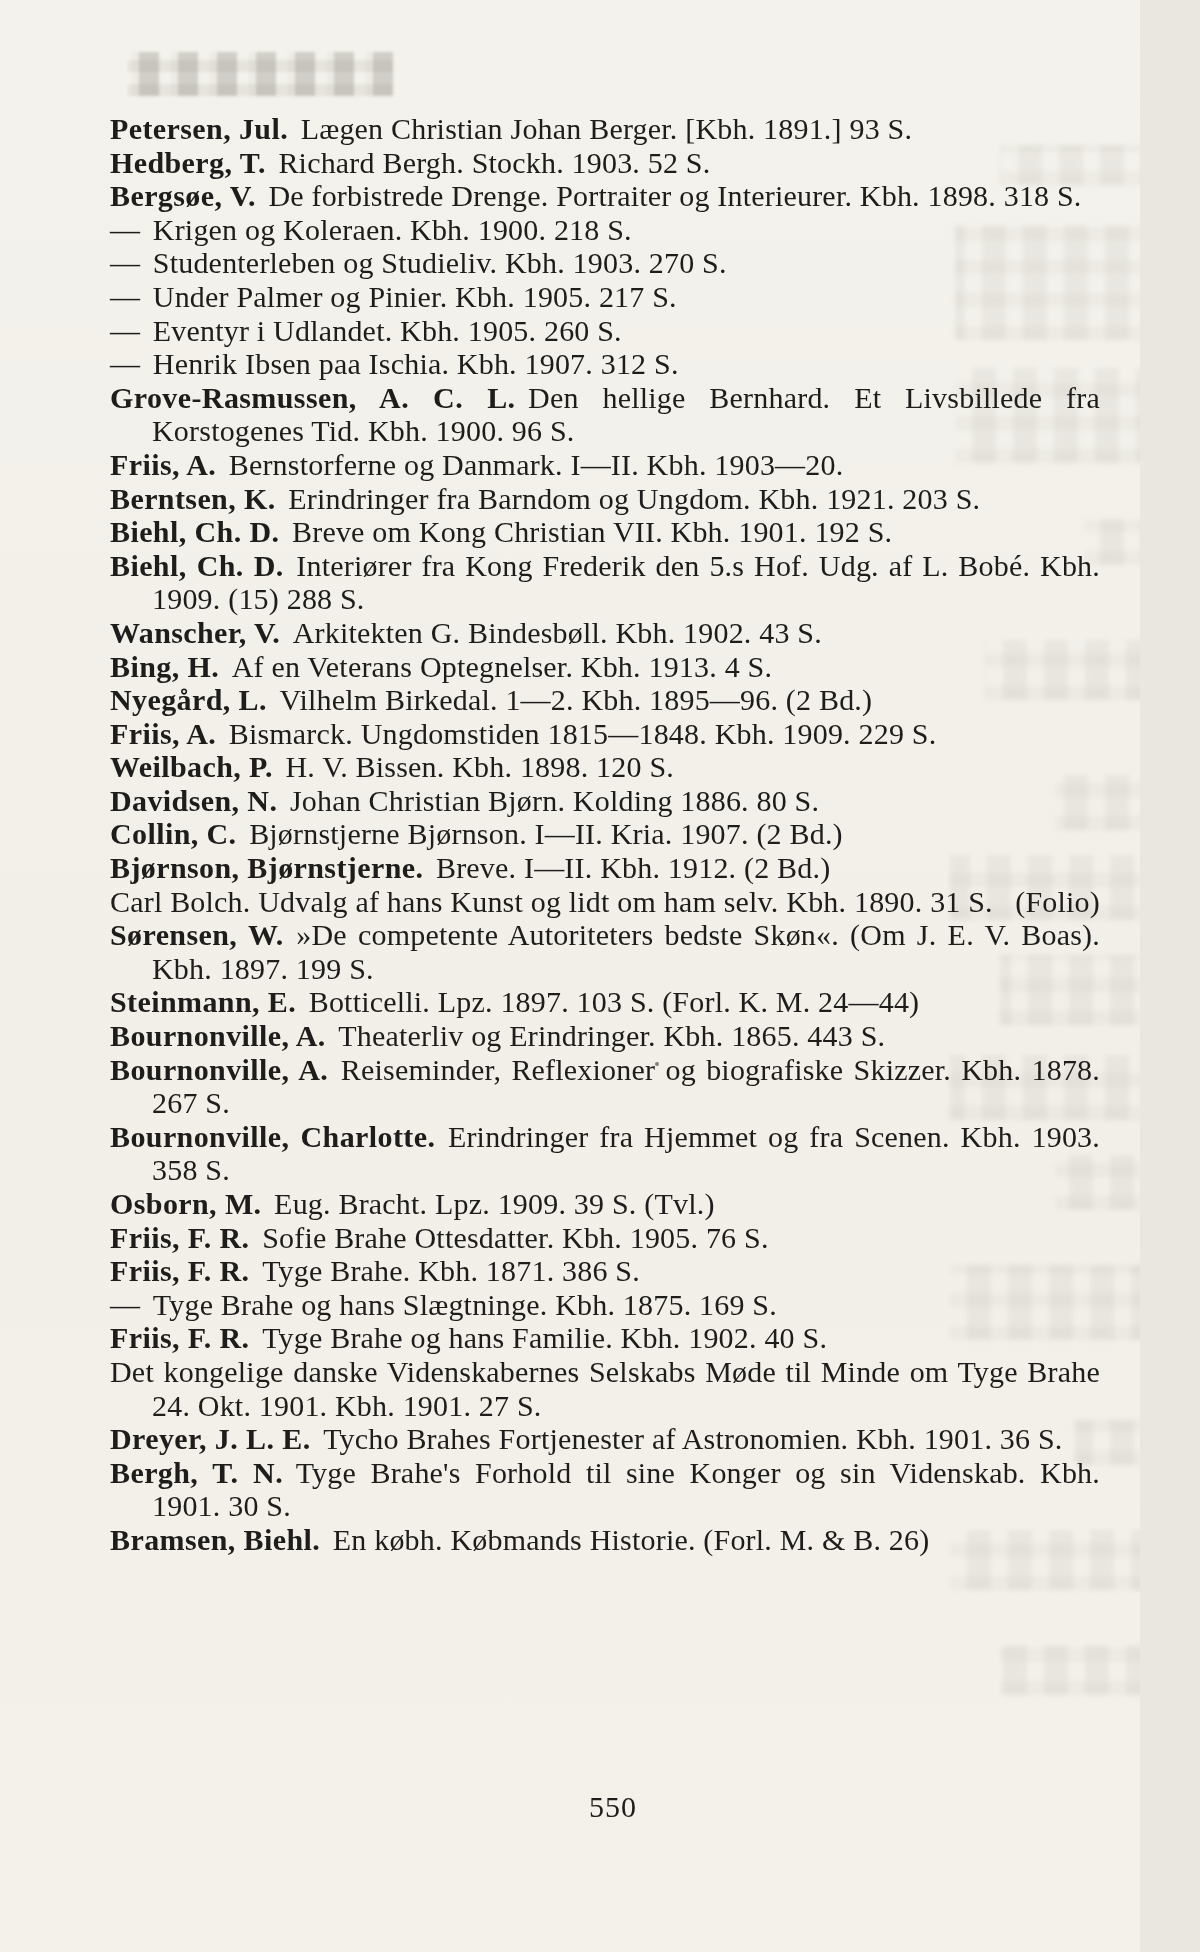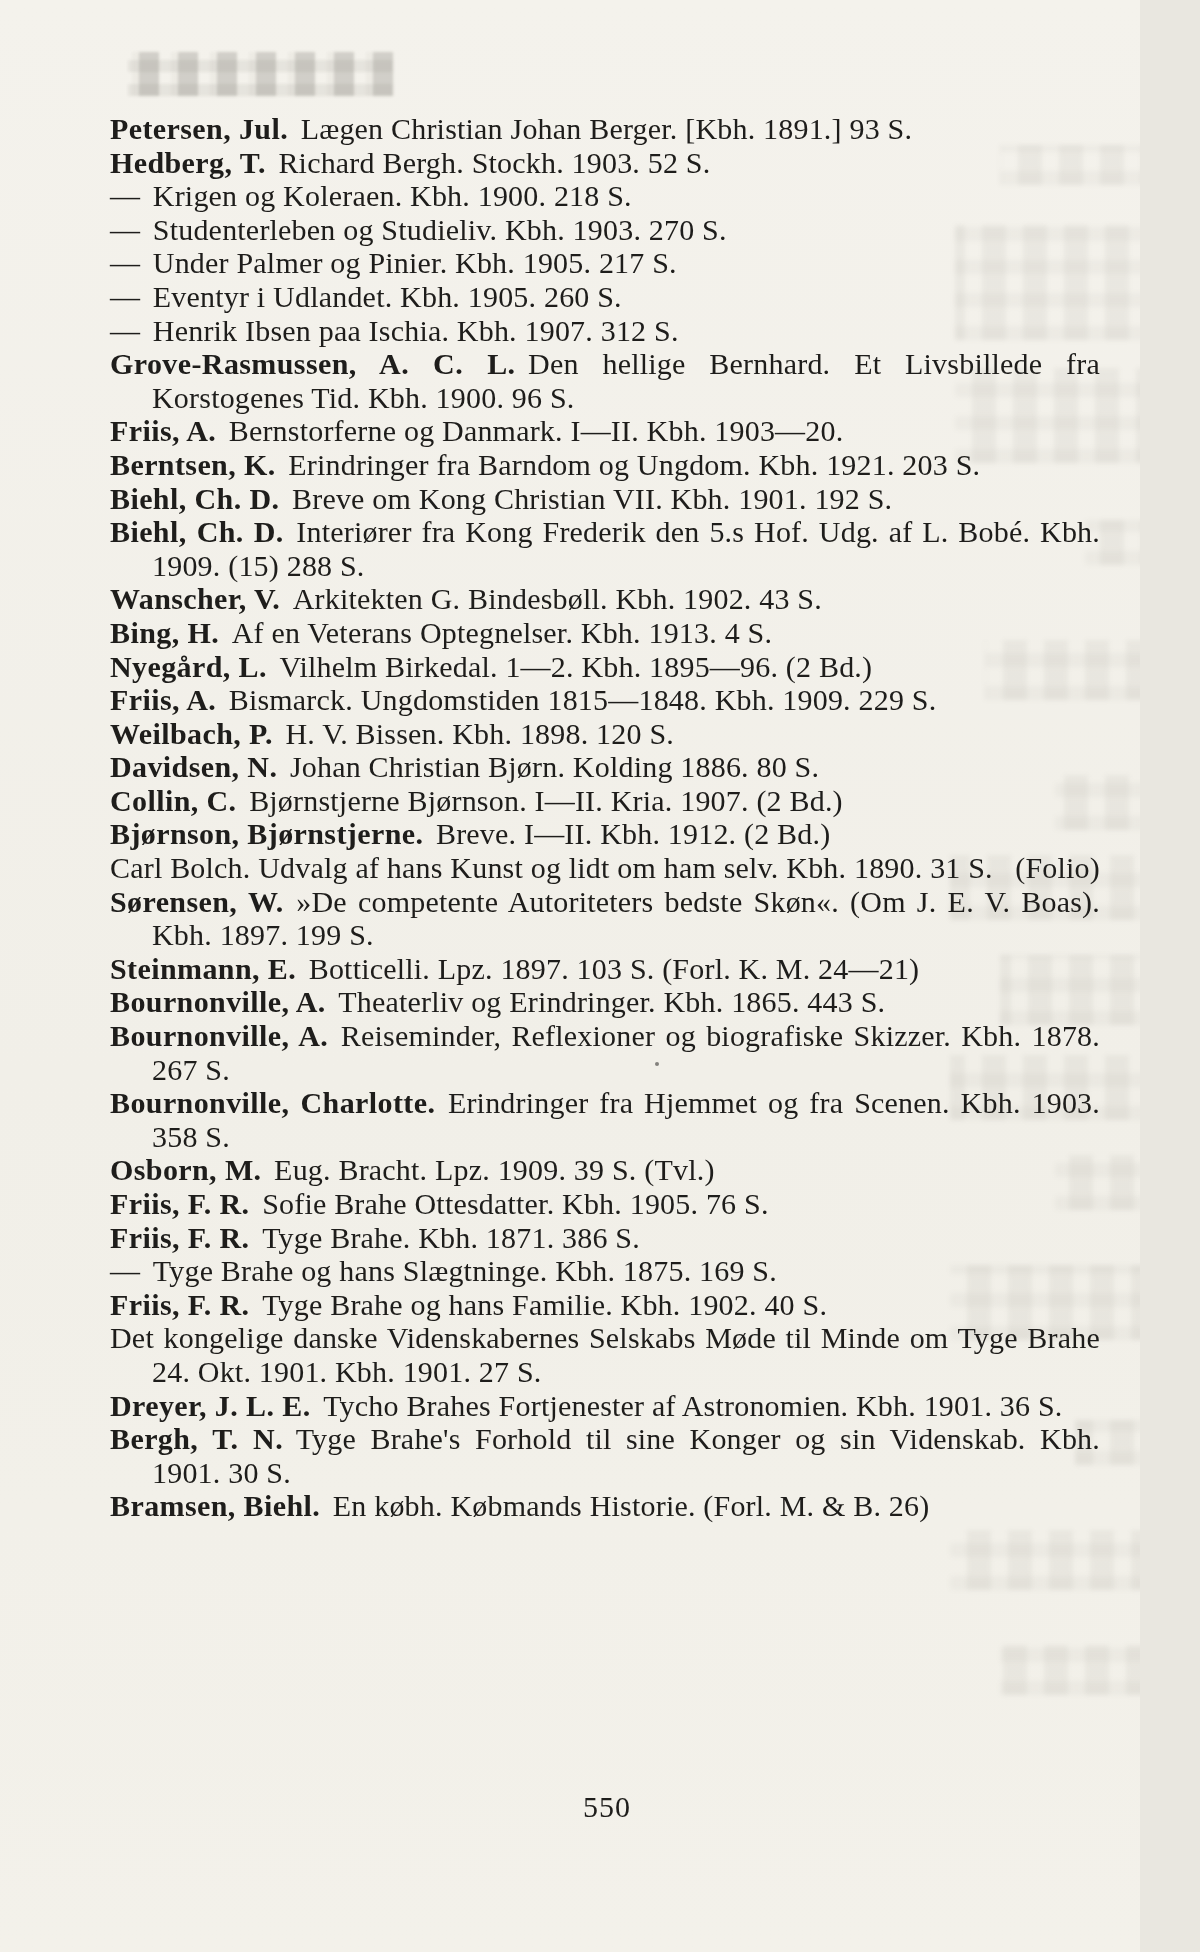--- a/index.html
+++ b/index.html
@@ -21,21 +21,21 @@
     letter-spacing:.2px;
   }
   .entry {
     margin:0; padding-left:42px; text-indent:-42px;
     text-align:justify; text-justify:inter-word;
   }
   .entry .lead { font-weight:bold; padding-right:.42em; letter-spacing:.4px; }
   .entry .lead.plain { font-weight:normal; letter-spacing:.2px; }
   .entry .note { float:right; }
   .page-number {
-    position:absolute; left:112px; top:1790px; width:990px;
+    position:absolute; left:118px; top:1790px; width:990px;
     text-align:center; font-size:30px; letter-spacing:1px;
   }
   
   .ghost {
     position:absolute; pointer-events:none; filter:blur(2.6px); opacity:.55;
     background-image:
       repeating-linear-gradient(90deg, rgba(110,106,96,.13) 0 24px, rgba(110,106,96,0) 24px 41px),
       repeating-linear-gradient(0deg, rgba(110,106,96,.09) 0 14px, rgba(110,106,96,0) 14px 33px);
     transform:scaleX(-1);
   }
@@ -74,41 +74,42 @@
   <div class="ghost" style="left:950px;top:1055px;width:220px;height:65px"></div>
   <div class="ghost" style="left:1055px;top:1155px;width:120px;height:55px"></div>
   <div class="ghost" style="left:950px;top:1265px;width:205px;height:75px"></div>
   <div class="ghost" style="left:1075px;top:1420px;width:100px;height:45px"></div>
   <div class="ghost" style="left:950px;top:1530px;width:205px;height:60px"></div>
   <div class="ghost" style="left:1000px;top:1645px;width:150px;height:50px"></div>
 
   <main class="text-block">
       <p class="entry"><span class="lead">Petersen, Jul.</span><span class="body">Lægen Christian Johan Berger. [Kbh. 1891.] 93 S.</span></p>
       <p class="entry"><span class="lead">Hedberg, T.</span><span class="body">Richard Bergh. Stockh. 1903. 52 S.</span></p>
+      <p class="entry"><span class="lead">Bergsøe, V.</span><span class="body">De forbistrede Drenge. Portraiter og Interieurer. Kbh. 1898. 318 S.</span></p>
       <p class="entry"><span class="lead plain">—</span><span class="body">Krigen og Koleraen. Kbh. 1900. 218 S.</span></p>
       <p class="entry"><span class="lead plain">—</span><span class="body">Studenterleben og Studieliv. Kbh. 1903. 270 S.</span></p>
       <p class="entry"><span class="lead plain">—</span><span class="body">Under Palmer og Pinier. Kbh. 1905. 217 S.</span></p>
       <p class="entry"><span class="lead plain">—</span><span class="body">Eventyr i Udlandet. Kbh. 1905. 260 S.</span></p>
       <p class="entry"><span class="lead plain">—</span><span class="body">Henrik Ibsen paa Ischia. Kbh. 1907. 312 S.</span></p>
       <p class="entry"><span class="lead">Grove-Rasmussen, A. C. L.</span><span class="body">Den hellige Bernhard. Et Livsbillede fra Korstogenes Tid. Kbh. 1900. 96 S.</span></p>
       <p class="entry"><span class="lead">Friis, A.</span><span class="body">Bernstorferne og Danmark. I—II. Kbh. 1903—20.</span></p>
       <p class="entry"><span class="lead">Berntsen, K.</span><span class="body">Erindringer fra Barndom og Ungdom. Kbh. 1921. 203 S.</span></p>
       <p class="entry"><span class="lead">Biehl, Ch. D.</span><span class="body">Breve om Kong Christian VII. Kbh. 1901. 192 S.</span></p>
       <p class="entry"><span class="lead">Biehl, Ch. D.</span><span class="body">Interiører fra Kong Frederik den 5.s Hof. Udg. af L. Bobé. Kbh. 1909. (15) 288 S.</span></p>
       <p class="entry"><span class="lead">Wanscher, V.</span><span class="body">Arkitekten G. Bindesbøll. Kbh. 1902. 43 S.</span></p>
       <p class="entry"><span class="lead">Bing, H.</span><span class="body">Af en Veterans Optegnelser. Kbh. 1913. 4 S.</span></p>
       <p class="entry"><span class="lead">Nyegård, L.</span><span class="body">Vilhelm Birkedal. 1—2. Kbh. 1895—96. (2 Bd.)</span></p>
       <p class="entry"><span class="lead">Friis, A.</span><span class="body">Bismarck. Ungdomstiden 1815—1848. Kbh. 1909. 229 S.</span></p>
       <p class="entry"><span class="lead">Weilbach, P.</span><span class="body">H. V. Bissen. Kbh. 1898. 120 S.</span></p>
       <p class="entry"><span class="lead">Davidsen, N.</span><span class="body">Johan Christian Bjørn. Kolding 1886. 80 S.</span></p>
       <p class="entry"><span class="lead">Collin, C.</span><span class="body">Bjørnstjerne Bjørnson. I—II. Kria. 1907. (2 Bd.)</span></p>
       <p class="entry"><span class="lead">Bjørnson, Bjørnstjerne.</span><span class="body">Breve. I—II. Kbh. 1912. (2 Bd.)</span></p>
       <p class="entry"><span class="body">Carl Bolch. Udvalg af hans Kunst og lidt om ham selv. Kbh. 1890. 31 S.</span><span class="note">(Folio)</span></p>
       <p class="entry"><span class="lead">Sørensen, W.</span><span class="body">»De competente Autoriteters bedste Skøn«. (Om J. E. V. Boas). Kbh. 1897. 199 S.</span></p>
-      <p class="entry"><span class="lead">Steinmann, E.</span><span class="body">Botticelli. Lpz. 1897. 103 S. (Forl. K. M. 24—21)</span></p>
+      <p class="entry"><span class="lead">Steinmann, E.</span><span class="body">Botticelli. Lpz. 1897. 103 S. (Forl. K. M. 24—44)</span></p>
       <p class="entry"><span class="lead">Bournonville, A.</span><span class="body">Theaterliv og Erindringer. Kbh. 1865. 443 S.</span></p>
       <p class="entry"><span class="lead">Bournonville, A.</span><span class="body">Reiseminder, Reflexioner og biografiske Skizzer. Kbh. 1878. 267 S.</span></p>
       <p class="entry"><span class="lead">Bournonville, Charlotte.</span><span class="body">Erindringer fra Hjemmet og fra Scenen. Kbh. 1903. 358 S.</span></p>
       <p class="entry"><span class="lead">Osborn, M.</span><span class="body">Eug. Bracht. Lpz. 1909. 39 S. (Tvl.)</span></p>
       <p class="entry"><span class="lead">Friis, F. R.</span><span class="body">Sofie Brahe Ottesdatter. Kbh. 1905. 76 S.</span></p>
       <p class="entry"><span class="lead">Friis, F. R.</span><span class="body">Tyge Brahe. Kbh. 1871. 386 S.</span></p>
       <p class="entry"><span class="lead plain">—</span><span class="body">Tyge Brahe og hans Slægtninge. Kbh. 1875. 169 S.</span></p>
       <p class="entry"><span class="lead">Friis, F. R.</span><span class="body">Tyge Brahe og hans Familie. Kbh. 1902. 40 S.</span></p>
       <p class="entry"><span class="body">Det kongelige danske Videnskabernes Selskabs Møde til Minde om Tyge Brahe 24. Okt. 1901. Kbh. 1901. 27 S.</span></p>
       <p class="entry"><span class="lead">Dreyer, J. L. E.</span><span class="body">Tycho Brahes Fortjenester af Astronomien. Kbh. 1901. 36 S.</span></p>

